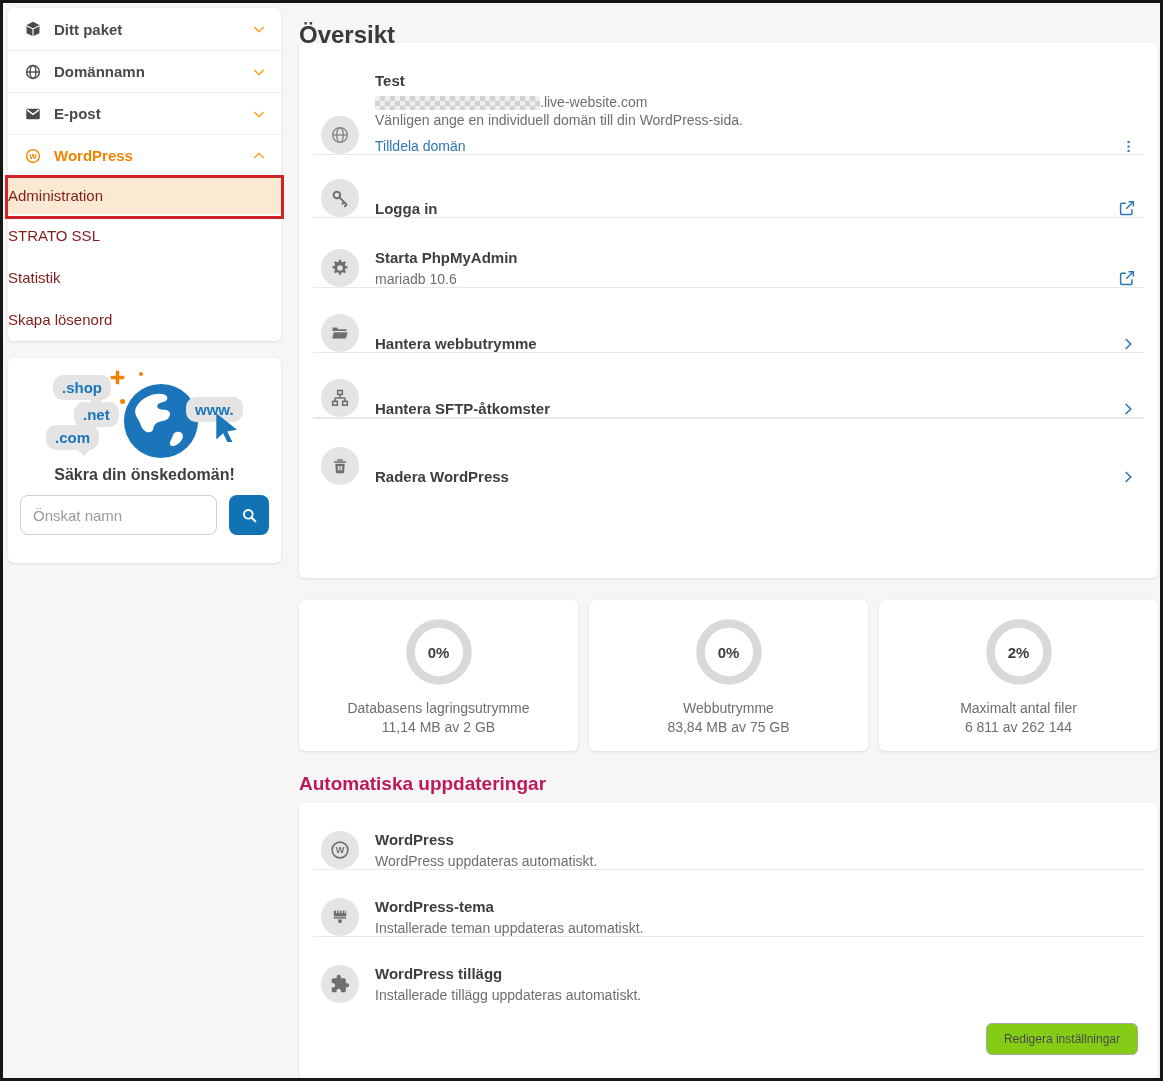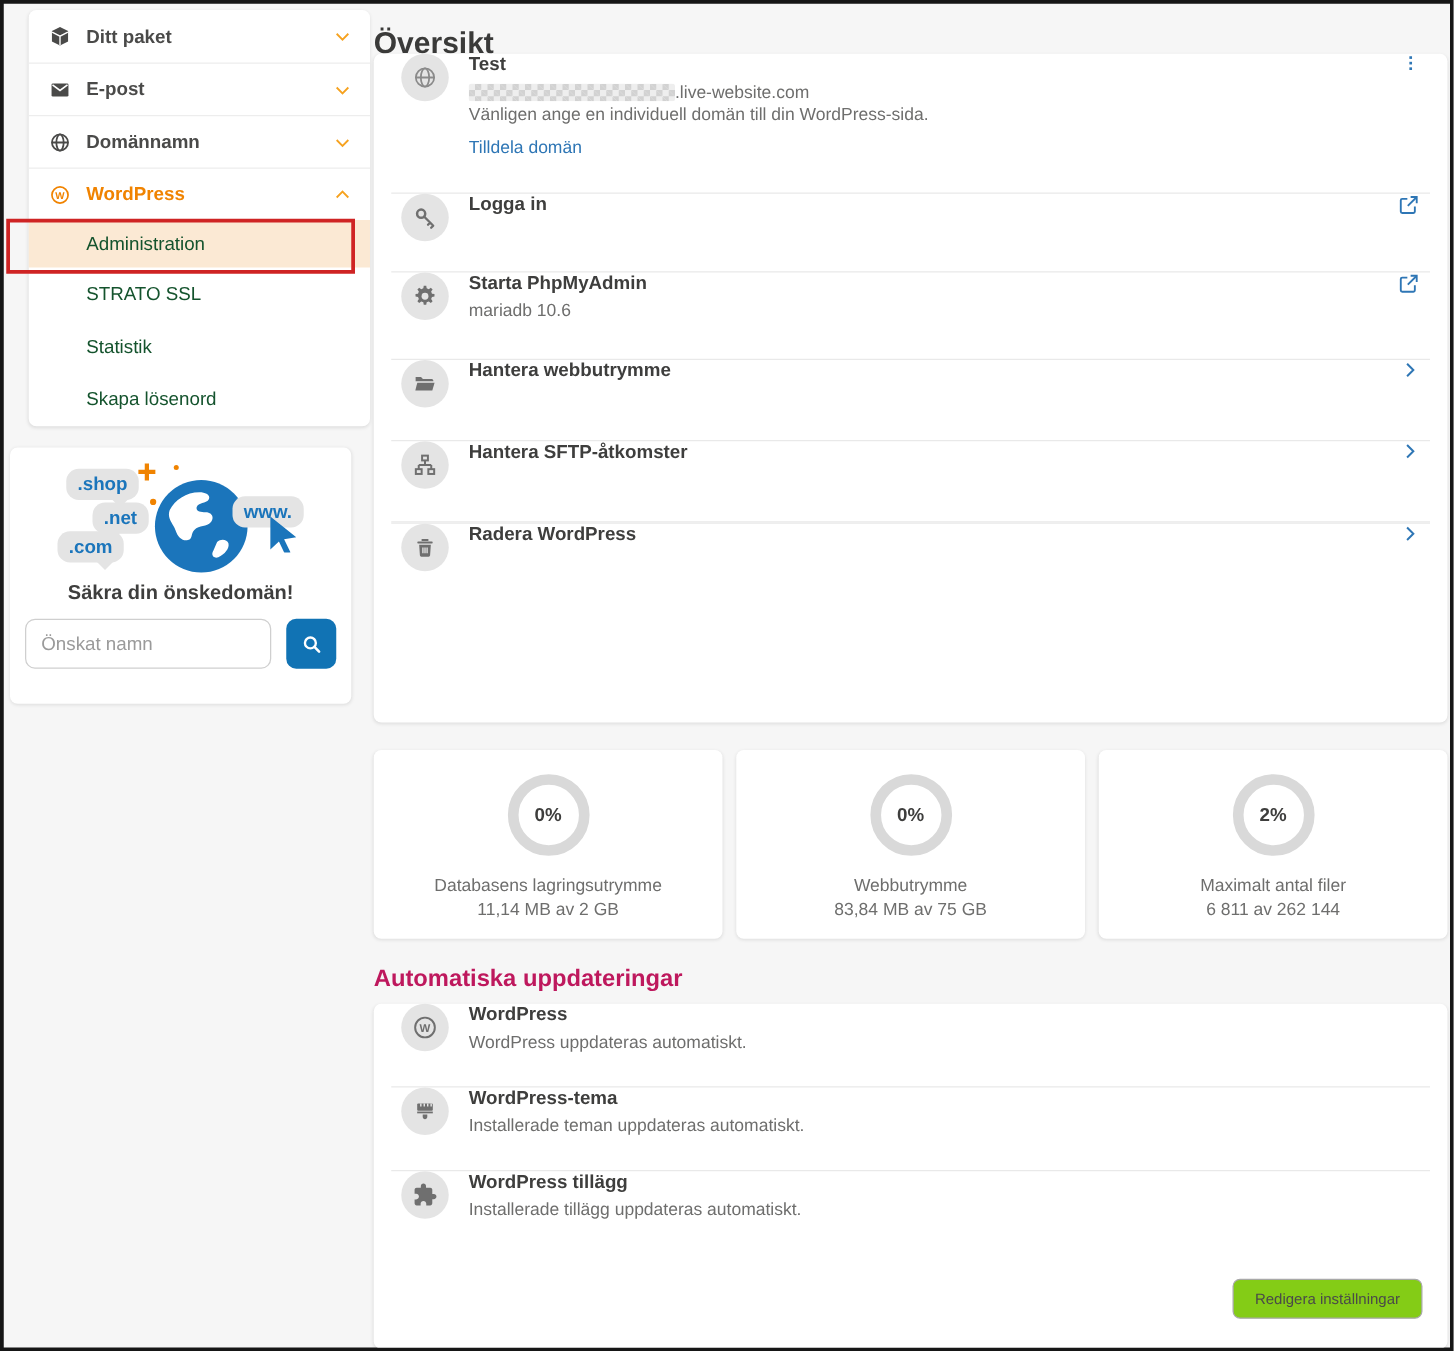--- a/index.html
+++ b/index.html
@@ -3,30 +3,30 @@
 <meta charset="utf-8">
 <style>
   * { margin:0; padding:0; box-sizing:border-box; }
   body { background:#ffffff; font-family:"Liberation Sans","DejaVu Sans",sans-serif; }
   .frame { position:relative; width:1163px; height:1081px; border:3px solid #161616;
            background:#f6f6f6; overflow:hidden; }
   .card { position:absolute; background:#fff; border-radius:6px;
           box-shadow:0 1px 3px rgba(0,0,0,.10); }
 
   
-  .sidebar { left:20px; top:5px; width:273px; height:333px; }
+  .sidebar { left:5px; top:5px; width:273px; height:333px; }
   .side-item { display:flex; align-items:center; height:42px; padding:0 14px 0 16px;
                cursor:pointer; }
   .side-item + .side-item { border-top:1px solid #ededed; }
   .si-icon { width:18px; height:18px; margin-right:12px; display:flex; }
   .si-label { font-size:15px; font-weight:600; color:#4a4a49; }
   .side-item.orange .si-label { color:#f08300; }
   .si-chev { margin-left:auto; display:flex; }
-  .side-sub { display:flex; align-items:center; height:42px; padding-left:46px;
-              font-size:15px; color:#14532d; cursor:pointer; }
+  .side-sub { display:flex; align-items:center; height:42px; 
+              font-size:15px; color:#7f1d1d; cursor:pointer; }
   .side-sub.active { height:38px; background:#fbe9d4; }
   .annotation { position:absolute; left:2px; top:172px; width:279px; height:44px;
                 border:3px solid #cf2424; z-index:6; pointer-events:none; }
 
   
   .promo { left:5px; top:355px; width:273px; height:205px; }
   .bubble { position:absolute; background:#e4e4e4; color:#1b75bb; font-weight:700;
             font-size:15px; line-height:1; padding:5px 9px; border-radius:10px; }
   .bubble:after { content:""; position:absolute; bottom:-6px; border:7px solid transparent;
                   border-top-color:#e4e4e4; border-bottom:0; }
@@ -42,21 +42,21 @@
   .promo-input::placeholder { color:#9a9a9a; }
   .promo-btn { position:absolute; left:221px; top:137px; width:40px; height:40px;
                background:#1173b4; border:none; border-radius:8px; cursor:pointer;
                display:flex; align-items:center; justify-content:center; }
 
   
   .page-title { position:absolute; left:296px; top:2px; font-size:24px; font-weight:700;
                 color:#3a3a39;margin-top:16px; }
   .card-a { left:296px; top:40px; width:859px; height:535px; }
   .card-b { left:296px; top:800px; width:859px; height:276px; }
-  .lrow { display:flex; align-items:flex-start; padding:0 22px; }
+  .lrow { display:flex; align-items:flex-end; padding:0 22px; }
   .sep { height:1px; background:#e9e9e9; margin:0 14px; }
   .circle { width:38px; height:38px; border-radius:50%; background:#e4e4e4; flex:none;
             display:flex; align-items:center; justify-content:center; margin-right:16px; }
   .txt { display:flex; flex-direction:column; }
   .row-title { font-size:15px; font-weight:700; color:#3e3e3d; }
   .row-sub { font-size:14px; color:#6e6e6d; margin-top:5px; }
   .row-link { font-size:14px; color:#2e76b5; margin-top:10px; cursor:pointer; }
   .action { margin-left:auto; display:flex; cursor:pointer; }
   .redacted { display:inline-block; vertical-align:-3px; border-radius:2px;
       background-image:
@@ -97,41 +97,41 @@
       </span>
       <span class="si-label">Ditt paket</span>
       <span class="si-chev">
         <svg viewBox="0 0 24 24" width="16" height="16">
             <path d="M5 9l7 7 7-7" fill="none" stroke="#f6a21f" stroke-width="2.2"></path>
           </svg>
       </span>
     </div>
     <div class="side-item">
       <span class="si-icon">
-        <svg viewBox="0 0 24 24" width="18" height="18">
-            <rect x="3" y="5" width="18" height="14" rx="1.5" fill="#4a4a49"></rect>
-            <path d="M4 6.5l8 6 8-6" stroke="#fff" stroke-width="1.7" fill="none"></path>
-          </svg>
-      </span>
-      <span class="si-label">E-post</span>
-      <span class="si-chev">
-        <svg viewBox="0 0 24 24" width="16" height="16">
-            <path d="M5 9l7 7 7-7" fill="none" stroke="#f6a21f" stroke-width="2.2"></path>
-          </svg>
-      </span>
-    </div>
-    <div class="side-item">
-      <span class="si-icon">
         <svg viewBox="0 0 24 24" width="18" height="18" fill="none" stroke="#4a4a49" stroke-width="1.9">
             <circle cx="12" cy="12" r="8.6"></circle>
             <path d="M3.4 12h17.2"></path>
             <ellipse cx="12" cy="12" rx="3.9" ry="8.6"></ellipse>
           </svg>
       </span>
       <span class="si-label">Domännamn</span>
+      <span class="si-chev">
+        <svg viewBox="0 0 24 24" width="16" height="16">
+            <path d="M5 9l7 7 7-7" fill="none" stroke="#f6a21f" stroke-width="2.2"></path>
+          </svg>
+      </span>
+    </div>
+    <div class="side-item">
+      <span class="si-icon">
+        <svg viewBox="0 0 24 24" width="18" height="18">
+            <rect x="3" y="5" width="18" height="14" rx="1.5" fill="#4a4a49"></rect>
+            <path d="M4 6.5l8 6 8-6" stroke="#fff" stroke-width="1.7" fill="none"></path>
+          </svg>
+      </span>
+      <span class="si-label">E-post</span>
       <span class="si-chev">
         <svg viewBox="0 0 24 24" width="16" height="16">
             <path d="M5 9l7 7 7-7" fill="none" stroke="#f6a21f" stroke-width="2.2"></path>
           </svg>
       </span>
     </div>
     <div class="side-item orange">
       <span class="si-icon">
         <svg viewBox="0 0 24 24" width="18" height="18">
             <circle cx="12" cy="12" r="8.6" fill="none" stroke="#f08300" stroke-width="1.8"></circle>

